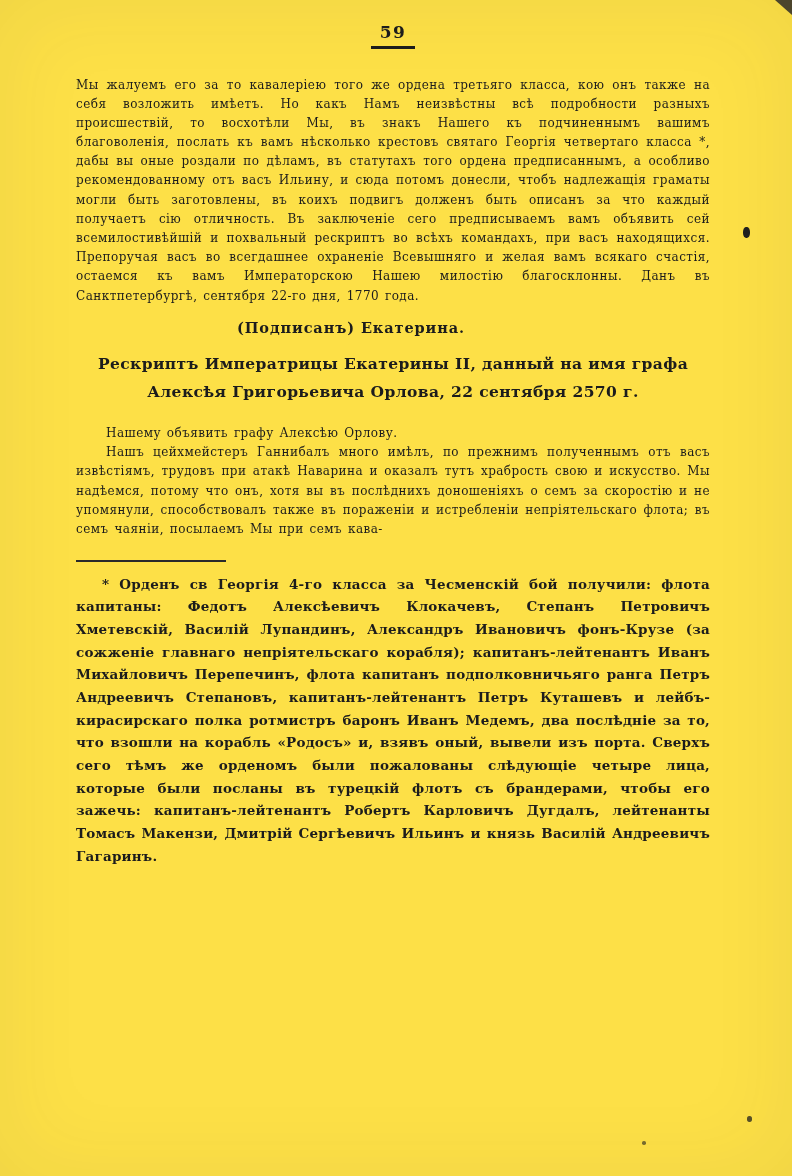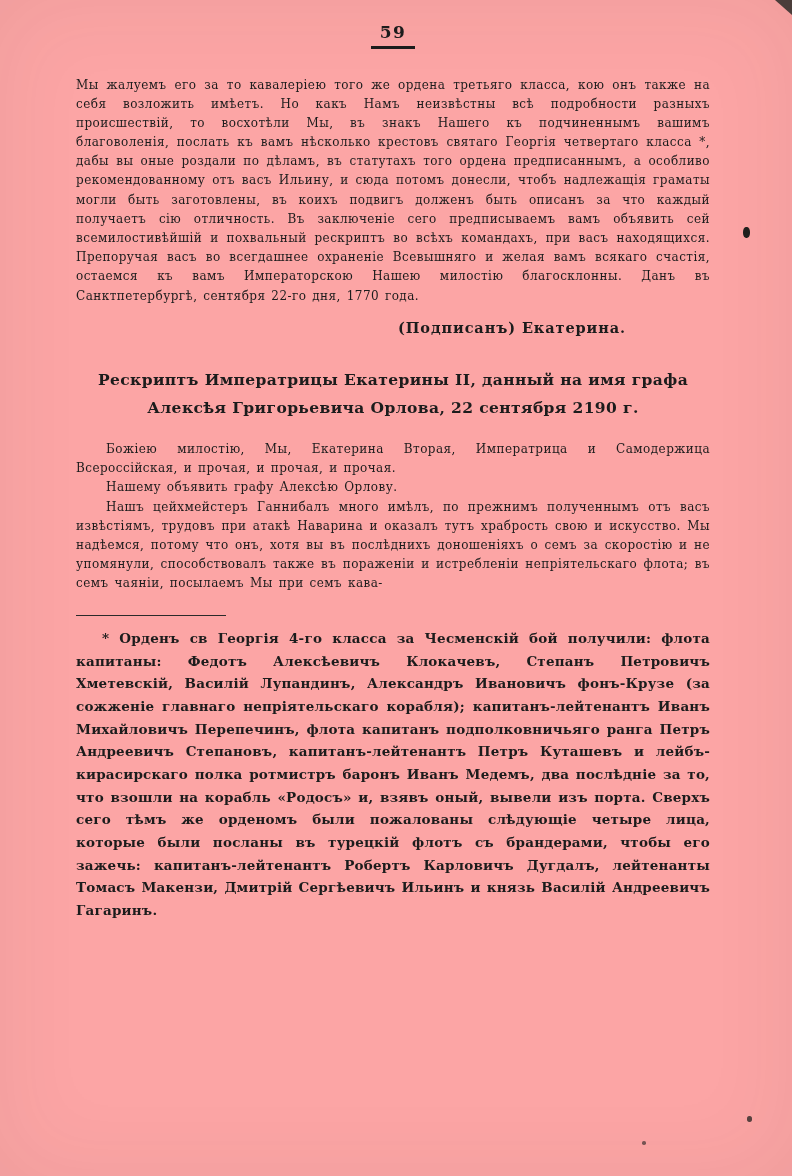--- a/index.html
+++ b/index.html
@@ -2,21 +2,21 @@
 <html><head>
 <meta charset="utf-8">
 <style>
   * { margin: 0; padding: 0; box-sizing: border-box; }
   html, body { background: #e9e8e4; }
   .page {
     position: relative;
     width: 792px;
     height: 1176px;
     margin: 0 auto;
-    background: #fca5a5;
+    background: #fde047;
     box-shadow: inset 0 0 90px rgba(60,55,45,.07);
     overflow: hidden;
     font-family: "DejaVu Serif", "Liberation Serif", serif;
     color: #1c1c1c;
     padding: 22px 82px 0 76px;
   }
   .page-number {
     text-align: center;
     font-weight: bold;
     font-size: 17px;
@@ -30,26 +30,26 @@
   }
   .body-par {
     font-size: 12px;
     line-height: 1.6;
     text-align: justify;
     letter-spacing: .45px;
     word-spacing: 1.6px;
   }
   .indent { text-indent: 30px; }
   .signature {
-    text-align: right;
+    text-align: center;
     padding-right: 84px;
     font-weight: bold;
     font-size: 14.5px;
     letter-spacing: .9px;
-    margin: 13px 0 30px;
+    margin: 13px 0 14px;
   }
   .rescript-heading {
     font-size: 15.5px;
     font-weight: bold;
     text-align: center;
     line-height: 1.85;
     letter-spacing: .4px;
     padding: 0 14px;
     margin: 0 0 17px;
   }
@@ -94,23 +94,22 @@
     <div class="page-number">59</div>
     <div class="page-number-rule"></div>
   </header>
 
   <main>
 
     <p class="body-par">Мы жалуемъ его за то кавалеріею того же ордена третьяго класса, кою онъ также на себя возложить имѣетъ. Но какъ Намъ неизвѣстны всѣ подробности разныхъ происшествій, то восхотѣли Мы, въ знакъ Нашего къ подчиненнымъ вашимъ благоволенія, послать къ вамъ нѣсколько крестовъ святаго Георгія четвертаго класса *, дабы вы оные роздали по дѣламъ, въ статутахъ того ордена предписаннымъ, а особливо рекомендованному отъ васъ Ильину, и сюда потомъ донесли, чтобъ надлежащія граматы могли быть заготовлены, въ коихъ подвигъ долженъ быть описанъ за что каждый получаетъ сію отличность. Въ заключеніе сего предписываемъ вамъ объявить сей всемилостивѣйшій и похвальный рескриптъ во всѣхъ командахъ, при васъ находящихся. Препоручая васъ во всегдашнее охраненіе Всевышняго и желая вамъ всякаго счастія, остаемся къ вамъ Императорскою Нашею милостію благосклонны. Данъ въ Санктпетербургѣ, сентября 22-го дня, 1770 года.</p>
 
     <p class="signature">(Подписанъ) Екатерина.</p>
 
-    <h2 class="rescript-heading">Рескриптъ Императрицы Екатерины II, данный на имя графа Алексѣя Григорьевича Орлова, 22 сентября 2190 г.</h2>
+    <h2 class="rescript-heading">Рескриптъ Императрицы Екатерины II, данный на имя графа Алексѣя Григорьевича Орлова, 22 сентября 2570 г.</h2>
 
-    <p class="body-par indent">Божіею милостію, Мы, Екатерина Вторая, Императрица и Самодержица Всероссійская, и прочая, и прочая, и прочая.</p>
 
     <p class="body-par indent">Нашему объявить графу Алексѣю Орлову.</p>
 
     <p class="body-par indent">Нашъ цейхмейстеръ Ганнибалъ много имѣлъ, по прежнимъ полученнымъ отъ васъ извѣстіямъ, трудовъ при атакѣ Наварина и оказалъ тутъ храбрость свою и искусство. Мы надѣемся, потому что онъ, хотя вы въ послѣднихъ доношеніяхъ о семъ за скоростію и не упомянули, способствовалъ также въ пораженіи и истребленіи непріятельскаго флота; въ семъ чаяніи, посылаемъ Мы при семъ кава-</p>
 
   </main>
 
   <footer>
     <div class="footnote-rule"></div>
     <p class="footnote">* Орденъ св Георгія 4-го класса за Чесменскій бой получили: флота капитаны: Федотъ Алексѣевичъ Клокачевъ, Степанъ Петровичъ Хметевскій, Василій Лупандинъ, Александръ Ивановичъ фонъ-Крузе (за сожженіе главнаго непріятельскаго корабля); капитанъ-лейтенантъ Иванъ Михайловичъ Перепечинъ, флота капитанъ подполковничьяго ранга Петръ Андреевичъ Степановъ, капитанъ-лейтенантъ Петръ Куташевъ и лейбъ-кирасирскаго полка ротмистръ баронъ Иванъ Медемъ, два послѣдніе за то, что взошли на корабль «Родосъ» и, взявъ оный, вывели изъ порта. Сверхъ сего тѣмъ же орденомъ были пожалованы слѣдующіе четыре лица, которые были посланы въ турецкій флотъ съ брандерами, чтобы его зажечь: капитанъ-лейтенантъ Робертъ Карловичъ Дугдалъ, лейтенанты Томасъ Макензи, Дмитрій Сергѣевичъ Ильинъ и князь Василій Андреевичъ Гагаринъ.</p>

